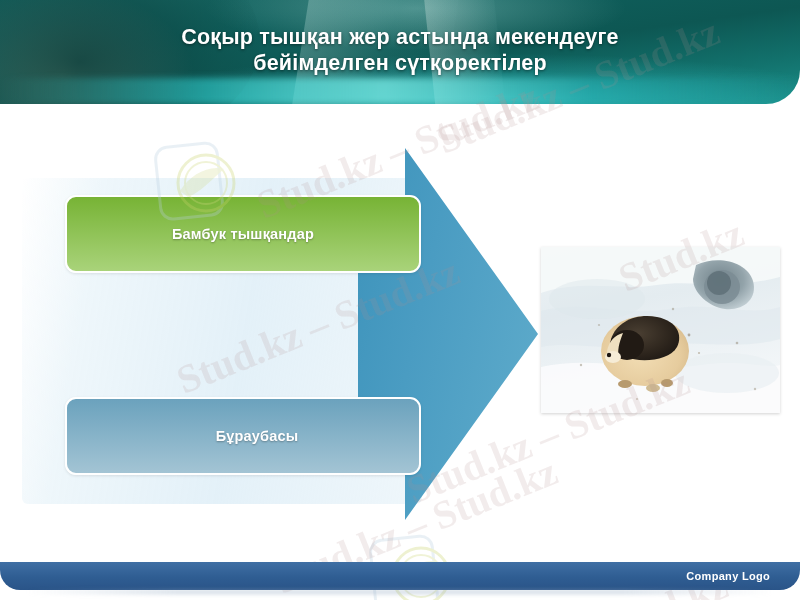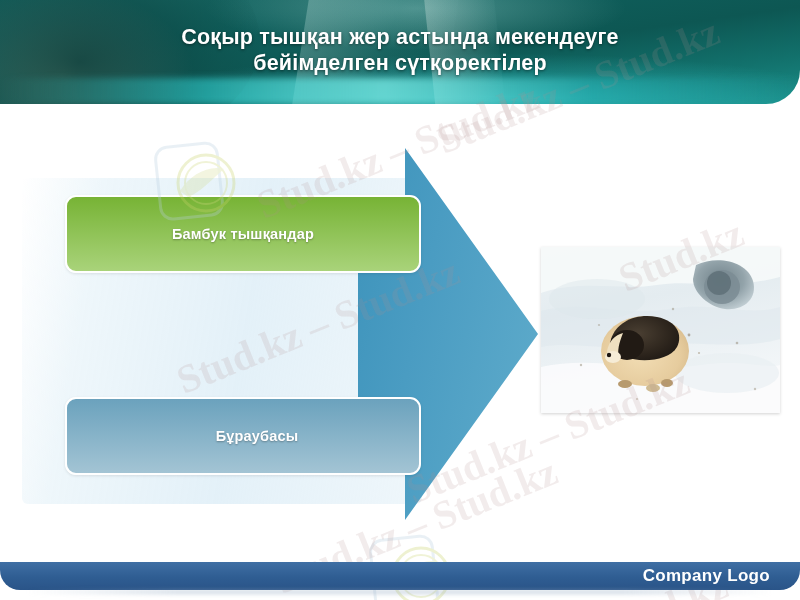--- a/index.html
+++ b/index.html
@@ -131,21 +131,21 @@
     width:800px; height:28px;
     background:linear-gradient(180deg,#3f6fa4 0%, #2f5d92 55%, #2a5488 100%);
     border-radius:0 0 20px 20px;
   }
   .footer-label {
     position:absolute;
     right:30px; top:0;
     height:28px;
     line-height:28px;
     color:#ffffff;
-    font-size:17px;
+    font-size:11px;
     font-weight:bold;
     letter-spacing:0.3px;
   }
   .footer-shadow {
     position:absolute;
     left:26px; top:590px;
     width:748px; height:4px;
     background:linear-gradient(90deg, rgba(160,180,200,0) 0%, rgba(150,172,196,0.45) 20%, rgba(150,172,196,0.45) 80%, rgba(160,180,200,0) 100%);
     filter:blur(2px);
   }

